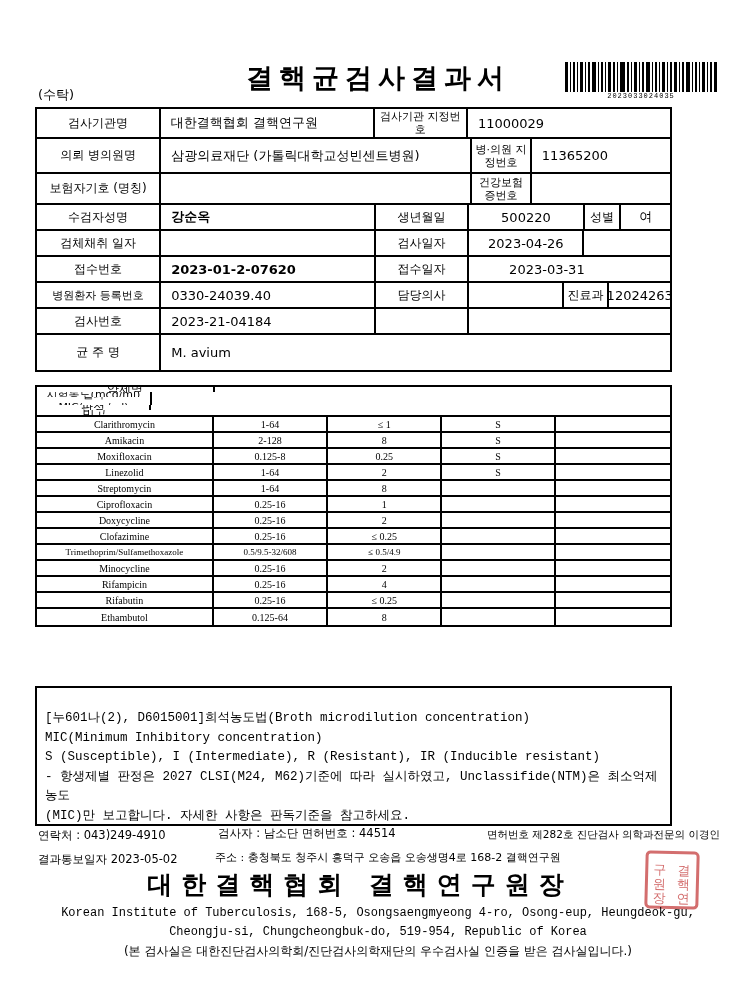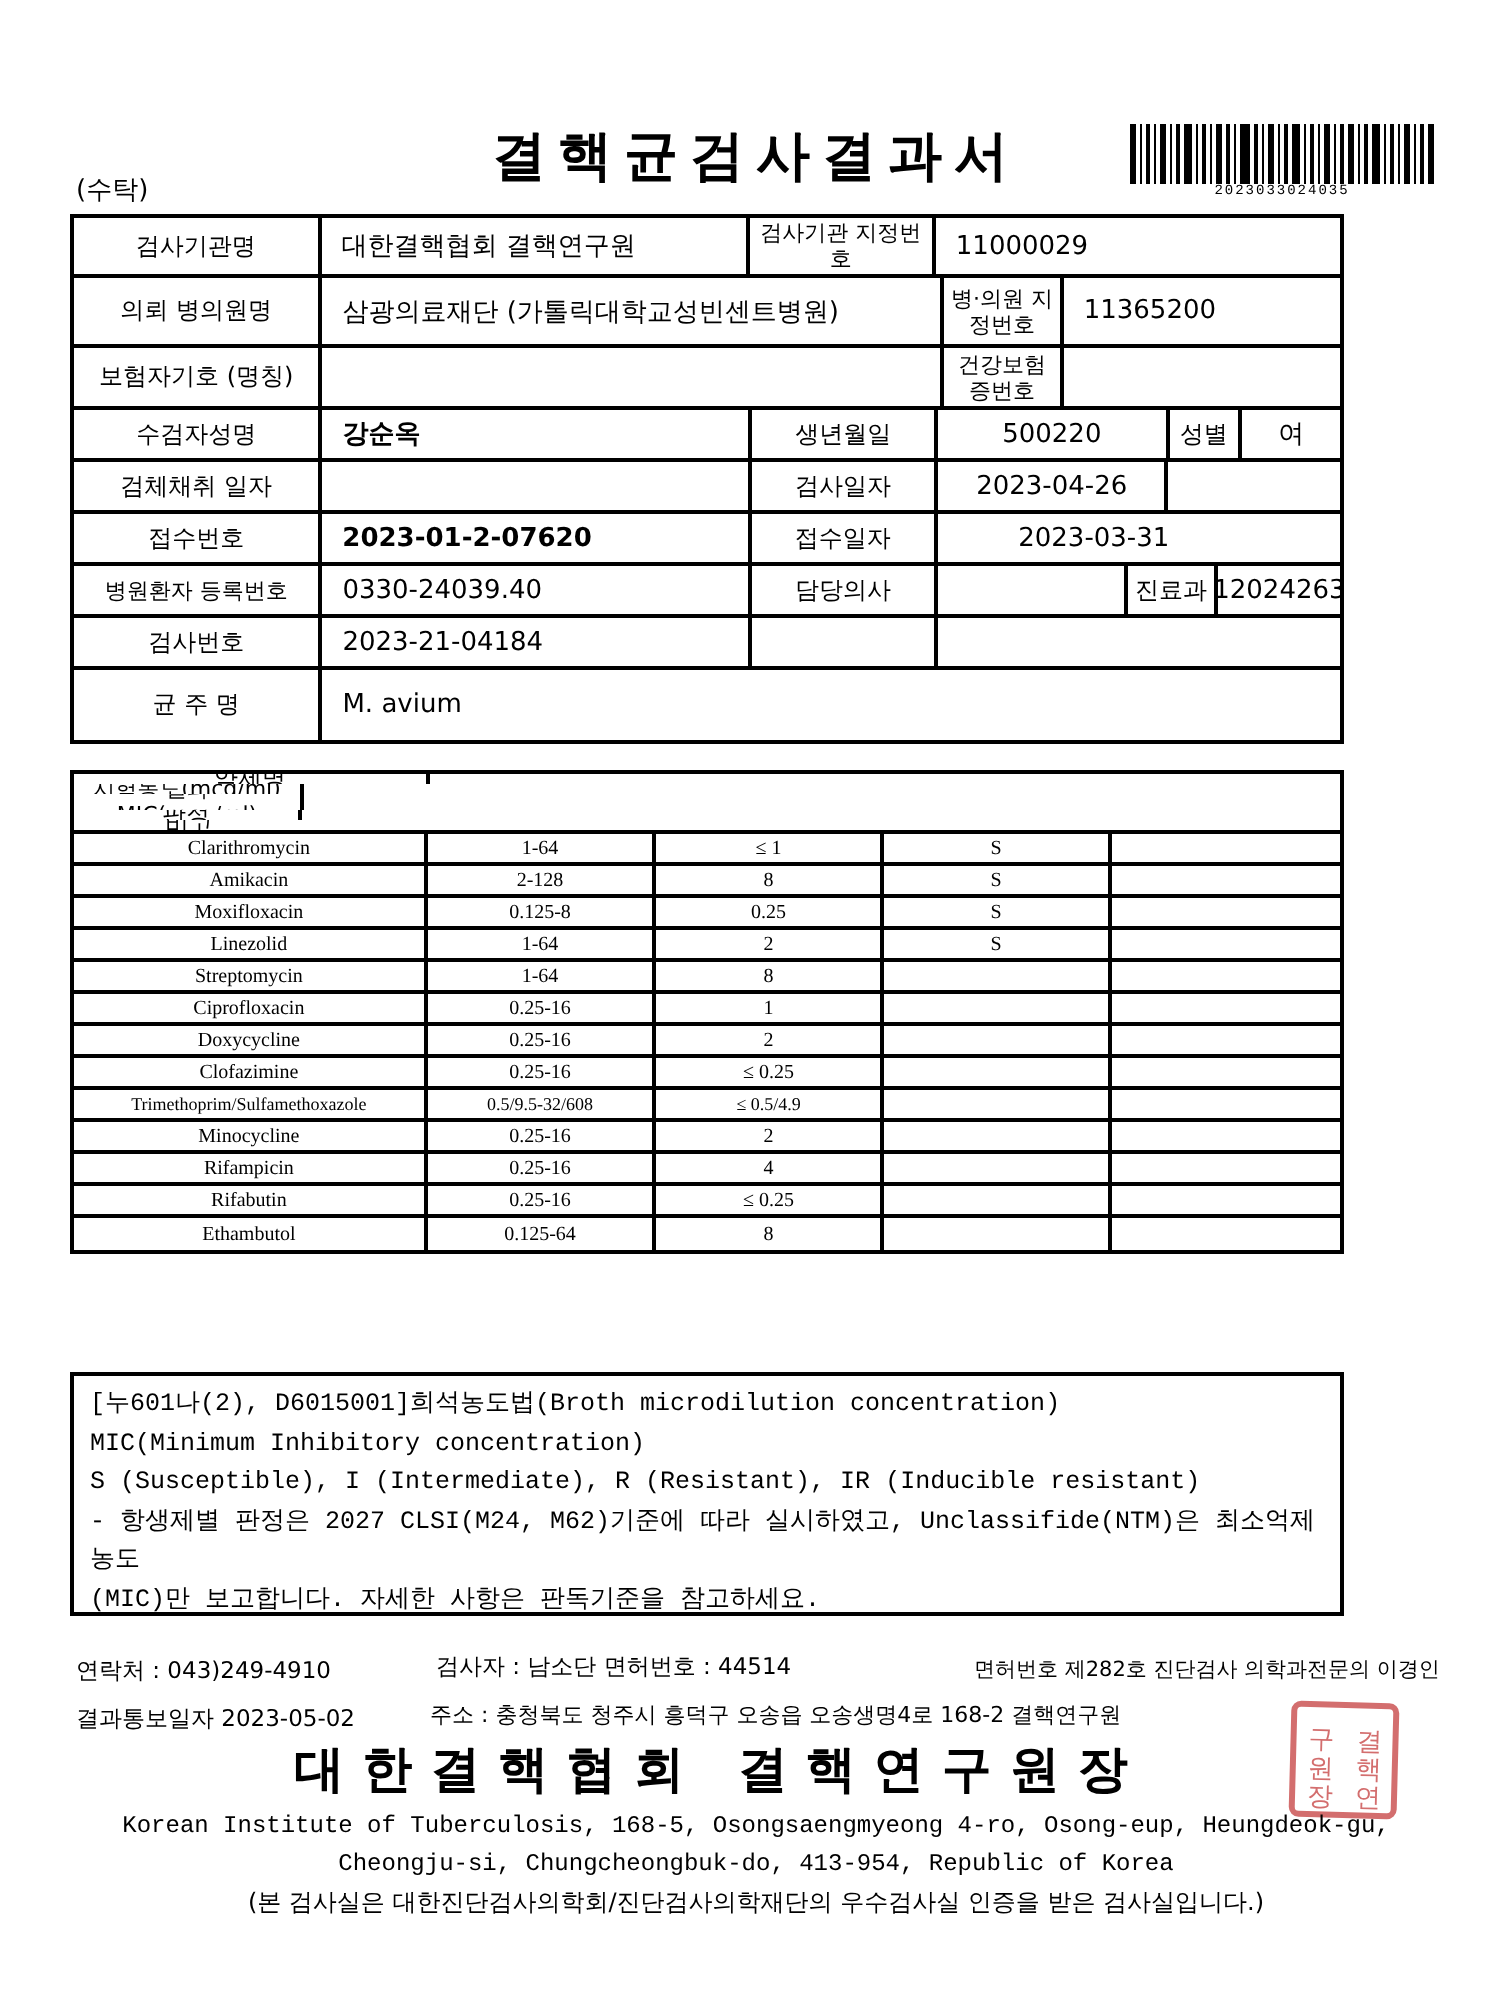--- a/index.html
+++ b/index.html
@@ -35,21 +35,21 @@
   .dcell.last { border-right:none; }
   .drow.head .dcell { font-family:"DejaVu Sans","Liberation Sans",sans-serif; font-size:12px; }
   .preline { white-space:pre-line; line-height:13px; font-size:11px !important; }
   .w178{width:178px;} .w115{width:115px;} .w114{width:114px;}
   .w125{width:125px;} .w216{width:216px;} .w94{width:94px;} .w204{width:204px;}
   .w313{width:313px;} .w60{width:60px;} .w139{width:139px;} .w116{width:116px;}
   .w37{width:37px;} .w49{width:49px;} .w86{width:86px;} .w202{width:202px;}
   .w95{width:95px;} .w46{width:46px;} .w61{width:61px;} .w512{width:512px;}
 
   
-  .notes { position:absolute; left:35px; top:686px; width:637px; height:122px; border:2px solid #000; padding:5px 8px; font-family:"Liberation Mono","DejaVu Sans Mono",monospace; font-size:12.5px; line-height:19.5px; }
+  .notes { position:absolute; left:35px; top:686px; width:637px; height:140px; border:2px solid #000; padding:21px 8px; font-family:"Liberation Mono","DejaVu Sans Mono",monospace; font-size:12.5px; line-height:19.5px; }
 
   
   .f-row { position:absolute; left:0; width:756px; font-size:11.5px; }
   .f-contact { position:absolute; left:38px; top:0; }
   .f-exam { position:absolute; left:218px; top:-2px; }
   .f-phys { position:absolute; left:487px; top:0; font-size:10.5px; }
   .f-date { position:absolute; left:38px; top:0; }
   .f-addr { position:absolute; left:215px; top:-2px; font-size:11px; }
   .inst-sign { position:absolute; left:0; top:868px; width:720px; text-align:center; font-size:25px; font-weight:bold; letter-spacing:9px; }
   .seal { position:absolute; left:645px; top:851px; width:54px; height:58px; border:3px solid #cc5555; border-radius:5px; color:#cc5555; opacity:0.85; transform:rotate(1.5deg); overflow:hidden; padding:1px;
@@ -285,16 +285,16 @@
   </div>
   <div class="f-row" style="top:852px">
     <span class="f-date">결과통보일자   2023-05-02</span>
     <span class="f-addr">주소 : 충청북도 청주시 흥덕구 오송읍 오송생명4로 168-2 결핵연구원</span>
   </div>
 
   <div class="inst-sign">대한결핵협회  결핵연구원장</div>
   <div class="seal">결핵연구원장인</div>
 
   <div class="eng" style="top:906px">Korean Institute of Tuberculosis, 168-5, Osongsaengmyeong 4-ro, Osong-eup, Heungdeok-gu,</div>
-  <div class="eng" style="top:925px">Cheongju-si, Chungcheongbuk-do, 413-954, Republic of Korea</div>
+  <div class="eng" style="top:925px">Cheongju-si, Chungcheongbuk-do, 519-954, Republic of Korea</div>
   <div class="accr">(본 검사실은 대한진단검사의학회/진단검사의학재단의 우수검사실 인증을 받은 검사실입니다.)</div>
 
 </div>
 
 </body></html>

